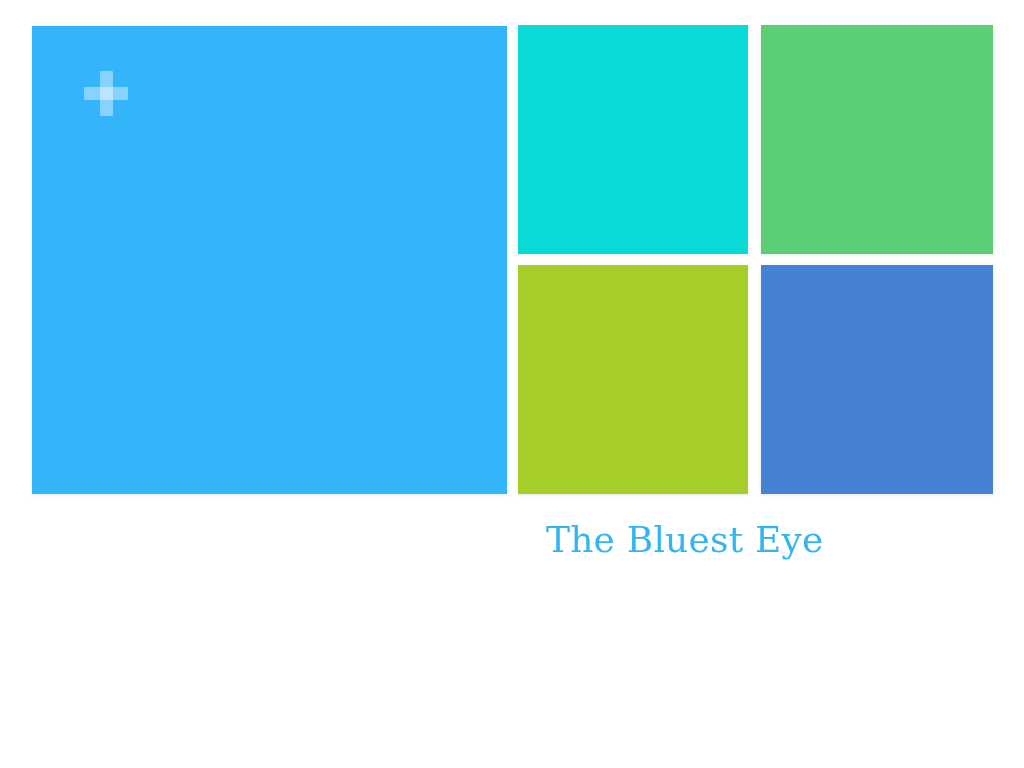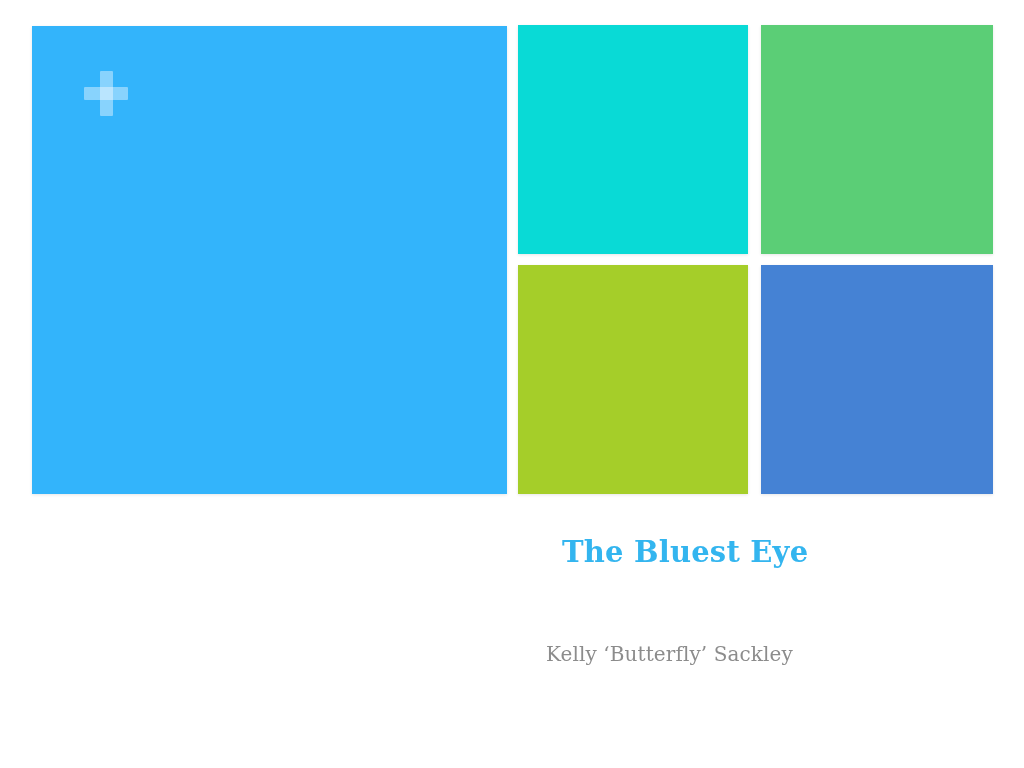--- a/index.html
+++ b/index.html
@@ -90,24 +90,24 @@
 
   
   #text-area {
     position: absolute;
     left: 546px;
     top: 520px;
     width: 450px;
   }
 
   #slide-title {
-    margin: 16px;
+    margin: 0;
     font-family: "DejaVu Serif", "Liberation Serif", serif;
-    font-size: 29px;
-    font-weight: bold;
+    font-size: 36px;
+    font-weight: normal;
     line-height: 1.12;
     letter-spacing: 0.2px;
     white-space: nowrap;
   }
 
   #slide-subtitle {
     margin: 0;
     padding-top: 58px;
     font-family: "DejaVu Serif", "Liberation Serif", serif;
     font-size: 20px;
@@ -132,16 +132,15 @@
   <div class="block" id="block-teal" style="background-color: rgb(9, 218, 214);"></div>
 
   <div class="block" id="block-green" style="background-color: rgb(91, 206, 118);"></div>
 
   <div class="block" id="block-lime" style="background-color: rgb(165, 206, 41);"></div>
 
   <div class="block" id="block-blue" style="background-color: rgb(69, 130, 212);"></div>
 
   <div id="text-area">
     <h1 id="slide-title" style="color: rgb(51, 181, 239);">The Bluest Eye</h1>
-    <p id="slide-subtitle" style="color: rgb(140, 140, 140);">Kelly ‘Butterfly’ Sackley</p>
   </div>
 
 </div>
 
 </body></html>

